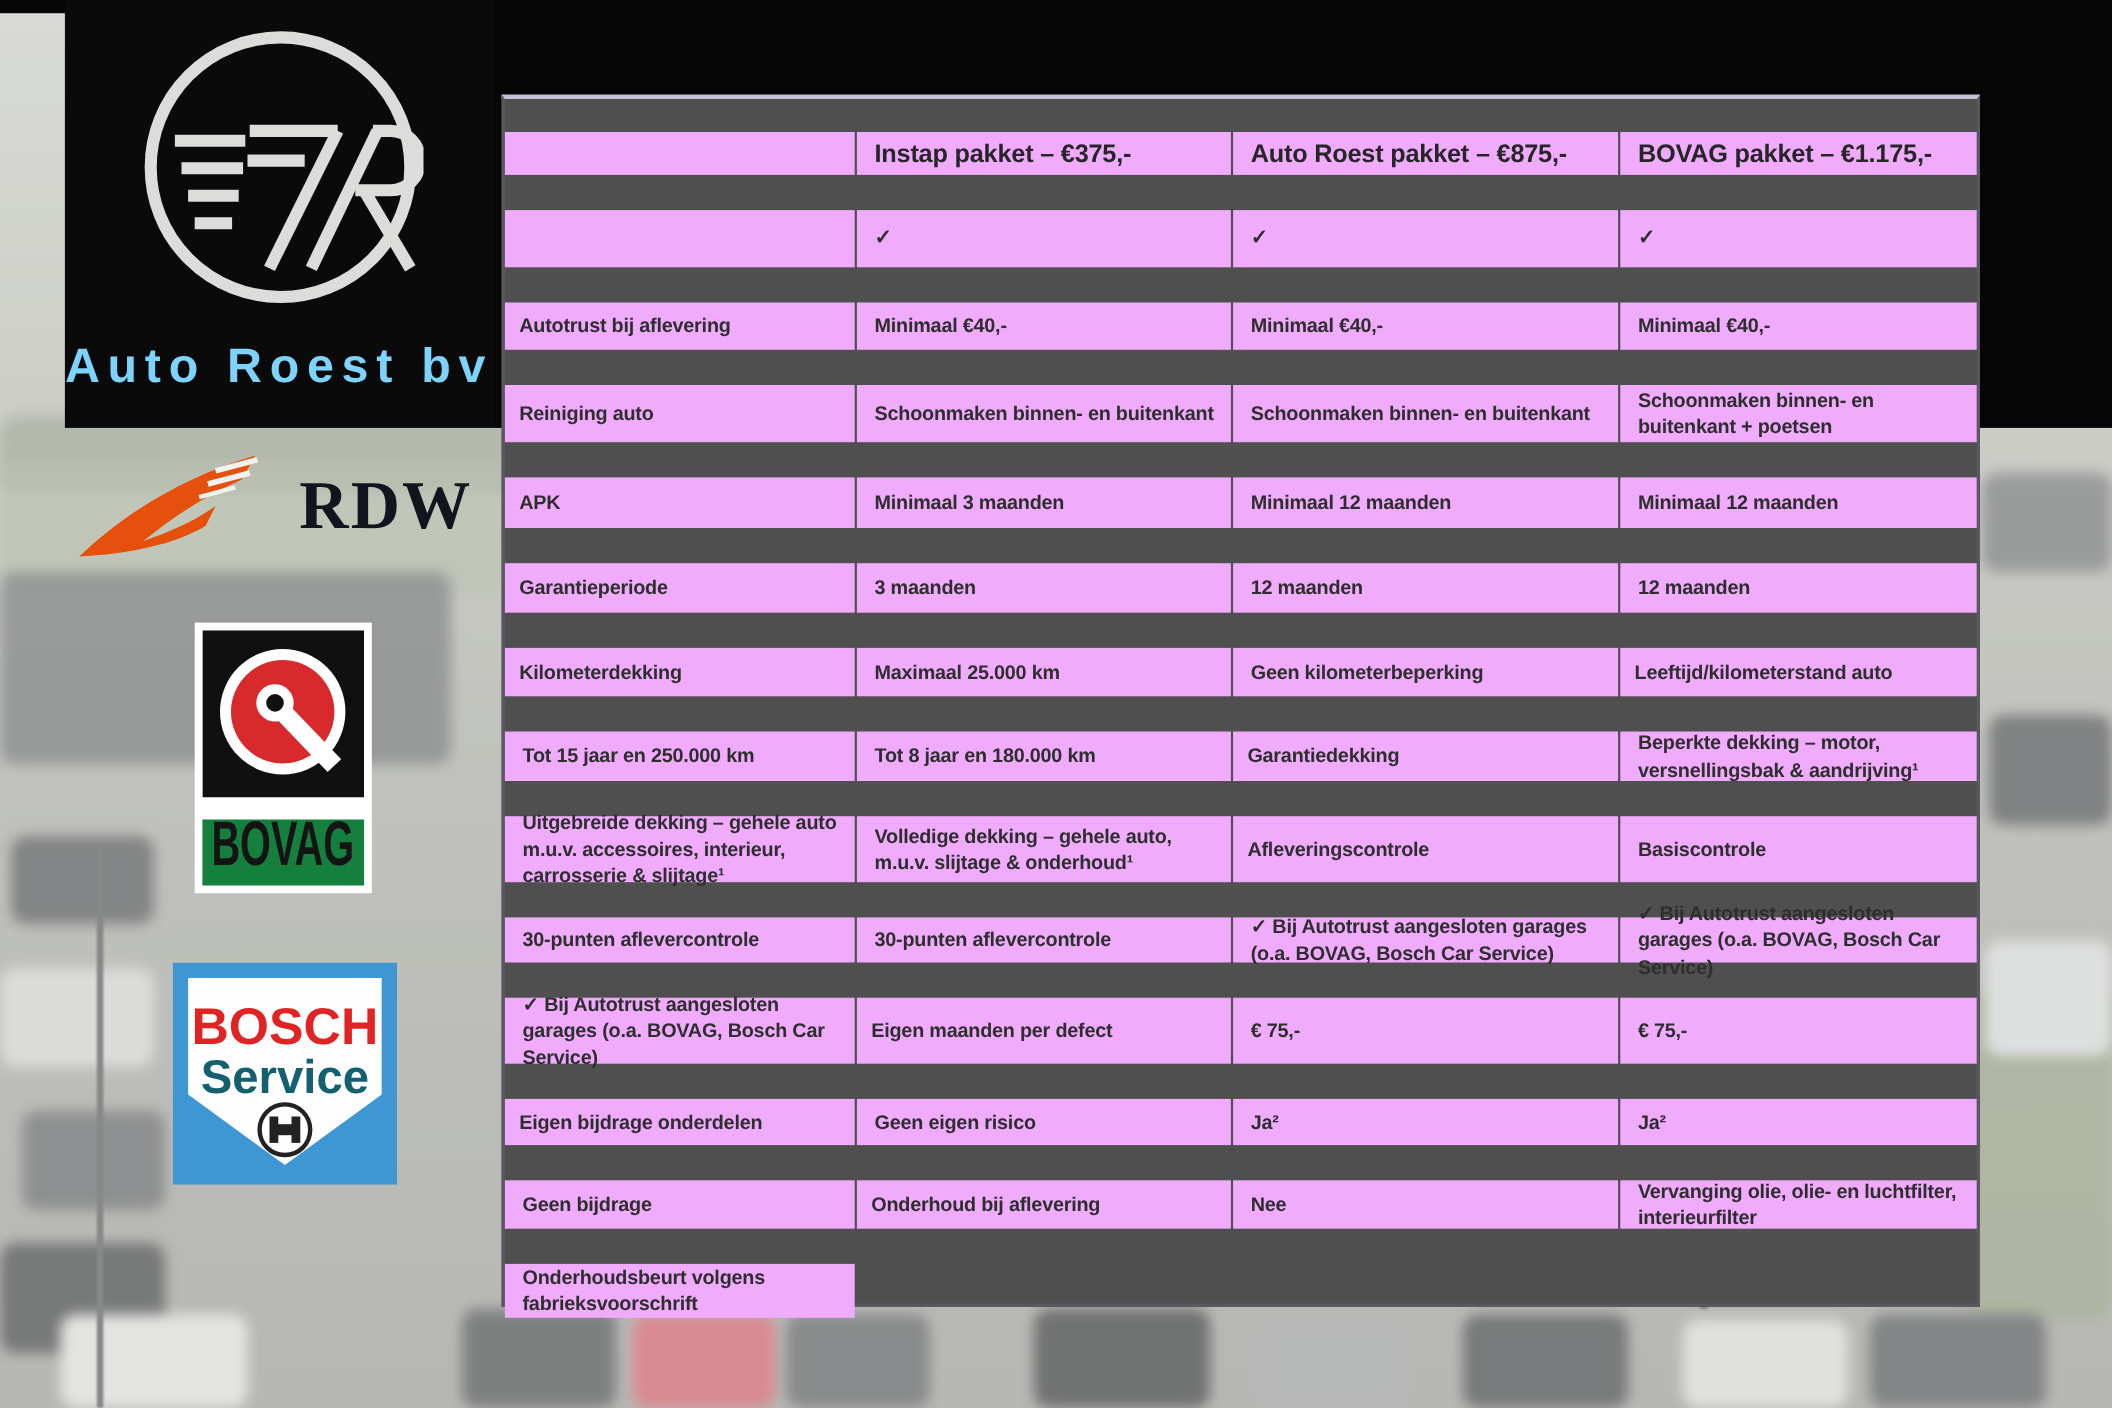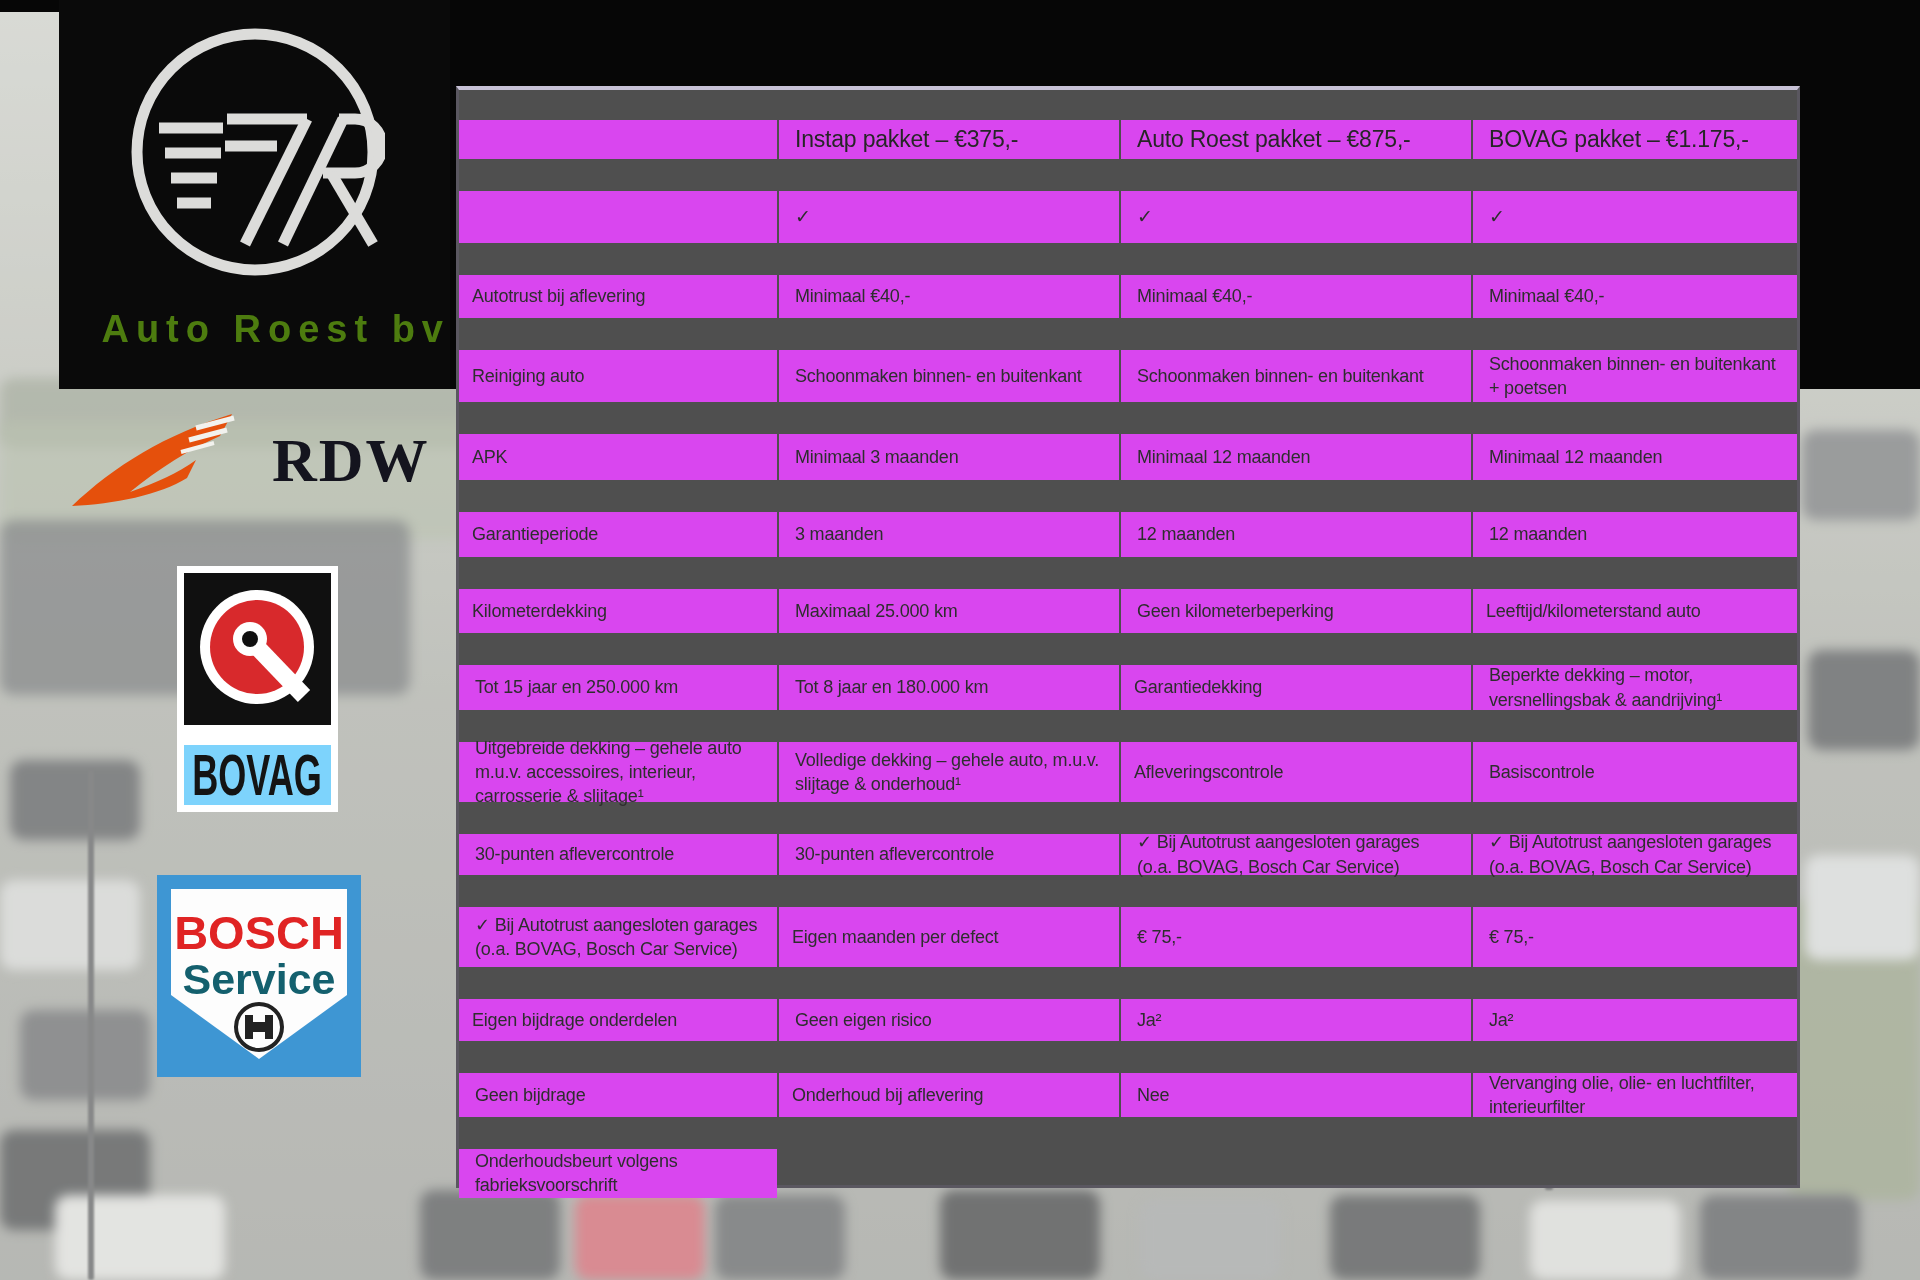--- a/index.html
+++ b/index.html
@@ -9,38 +9,38 @@
   }
   
   .photo{position:absolute;inset:0;background:linear-gradient(180deg,#c6c9c2 0%,#b3b6ad 25%,#9b9e96 55%,#8b8d88 100%);}
   .blob{position:absolute;border-radius:14px;filter:blur(6px);}
   .photo::after{content:"";position:absolute;inset:0;background:rgba(244,244,241,0.42);}
   
   .top-strip{position:absolute;left:0;top:0;width:1920px;height:12px;background:#060606;}
   .backdrop-right{position:absolute;left:450px;top:0;width:1470px;height:389px;background:#060606;}
   .logo-block{position:absolute;left:59px;top:0;width:391px;height:389px;background:#0a0a0a;}
   .logo-mark{position:absolute;left:50%;top:22px;transform:translateX(-50%);}
-  .brand-name{position:absolute;left:0;top:308px;width:100%;text-align:right;
-    color:#4d7c0f;font-size:38px;font-weight:bold;letter-spacing:7px;white-space:nowrap;}
+  .brand-name{position:absolute;left:0;top:308px;width:100%;text-align:left;
+    color:#7dd3fc;font-size:44px;font-weight:bold;letter-spacing:7px;white-space:nowrap;}
   
   .rdw{position:absolute;left:68px;top:408px;display:flex;align-items:center;}
   .rdw-text{font-family:Liberation Serif, serif;font-weight:bold;font-size:62px;color:#14141e;letter-spacing:2px;margin-left:4px;}
   .bovag{position:absolute;left:177px;top:566px;width:161px;height:246px;background:#ffffff;padding:7px;box-sizing:border-box;display:flex;flex-direction:column;}
-  .bovag-band{flex:1;background:#7dd3fc;display:flex;align-items:center;justify-content:center;margin-top:20px;}
+  .bovag-band{flex:1;background:#15803d;display:flex;justify-content:center;margin-top:20px;}
   .bovag-band span{display:inline-block;transform:scale(0.82,1.3);font-size:44px;font-weight:bold;color:#141414;letter-spacing:0px;}
   .bosch{position:absolute;left:157px;top:875px;width:204px;height:202px;}
   
   .pkg-table{
     position:absolute;left:456px;top:86px;width:1344px;height:1102px;box-sizing:border-box;
     background:#4f4f4f;border:3px solid #5a5760;border-top:4px solid #c7c1d6;
     display:grid;grid-template-columns:318px 340px 350px auto;
     grid-template-rows:69px 82px 73px 82px 76px 75px 74px 75px 90px 71px 90px 72px 74px auto;
     gap:2px;
   }
-  .cell{background:#d946ef;display:flex;align-items:center;color:#2e2e2e;font-weight:normal;
+  .cell{background:#f0abfc;display:flex;align-items:center;color:#2e2e2e;font-weight:bold;
     font-size:18px;line-height:1.35;letter-spacing:-0.2px;padding:0 12px 0 16px;box-sizing:border-box;margin-top:30px;}
   .cell.label{padding:0 6px 0 13px;}
   .cell.head{font-size:23px;letter-spacing:-0.2px;color:#262626;}
   .cell.check{font-size:19px;}
 </style>
 </head>
 <body>
 
 <div class="photo">
   <div class="blob" style="left:0;top:378px;width:470px;height:70px;background:#76816b;opacity:.7;"></div>

